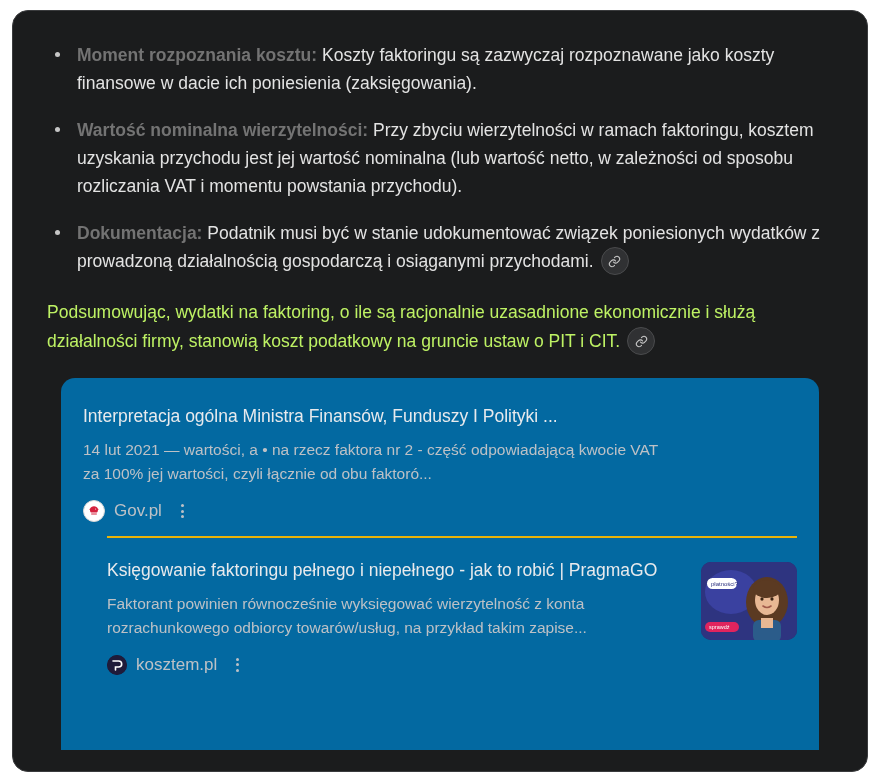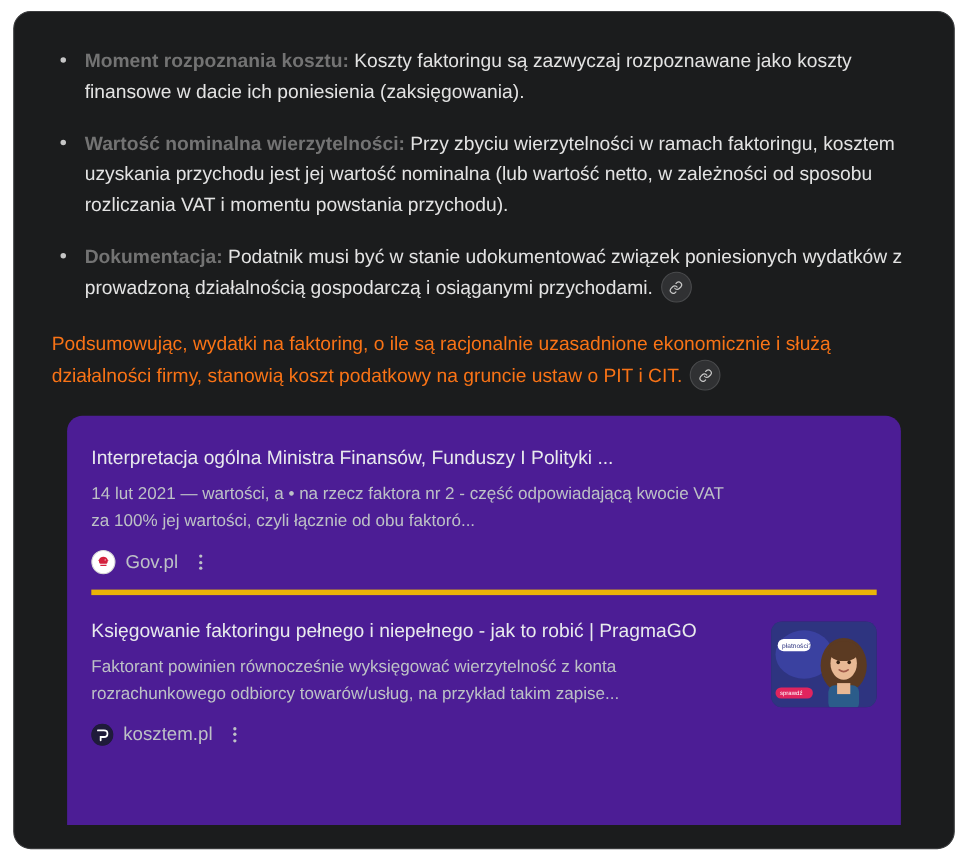--- a/index.html
+++ b/index.html
@@ -51,21 +51,21 @@
     border-radius: 50%;
     background: #c6c6c6;
   }
   .bold {
     font-weight: bold;
     color: #737373;
   }
   .summary {
     margin-top: 22px;
     margin-bottom: 6px;
-    color: #f97316;
+    color: #bef264;
     font-size: 17.5px;
     line-height: 1.62;
   }
   .cite {
     display: inline-flex;
     align-items: center;
     justify-content: center;
     width: 26px;
     height: 26px;
     border-radius: 50%;
@@ -74,33 +74,34 @@
     vertical-align: middle;
     margin-left: 7px;
     position: relative;
     top: -1px;
   }
   .cite svg { display: block; }
   .sources-card {
     margin-top: 22px;
     margin-left: 14px;
     margin-right: 14px;
-    background: #4c1d95;
+    background: #0369a1;
     border-radius: 14px 14px 0 0;
     padding: 6px 22px 0 22px;
     height: 372px;
     box-sizing: border-box;
     overflow: hidden;
   }
   .source {
     padding: 20px 0 14px 0;
     position: relative;
   }
   .source + .source {
-    border-top: 5px solid #eab308;
+    border-top: 2px solid #eab308;
+    margin-left: 24px;
   }
   .src-title {
     color: #e8eaed;
     font-size: 17.5px;
     line-height: 1.42;
     margin-bottom: 9px;
     padding-right: 130px;
   }
   .src-snippet {
     color: #bdc1c6;

